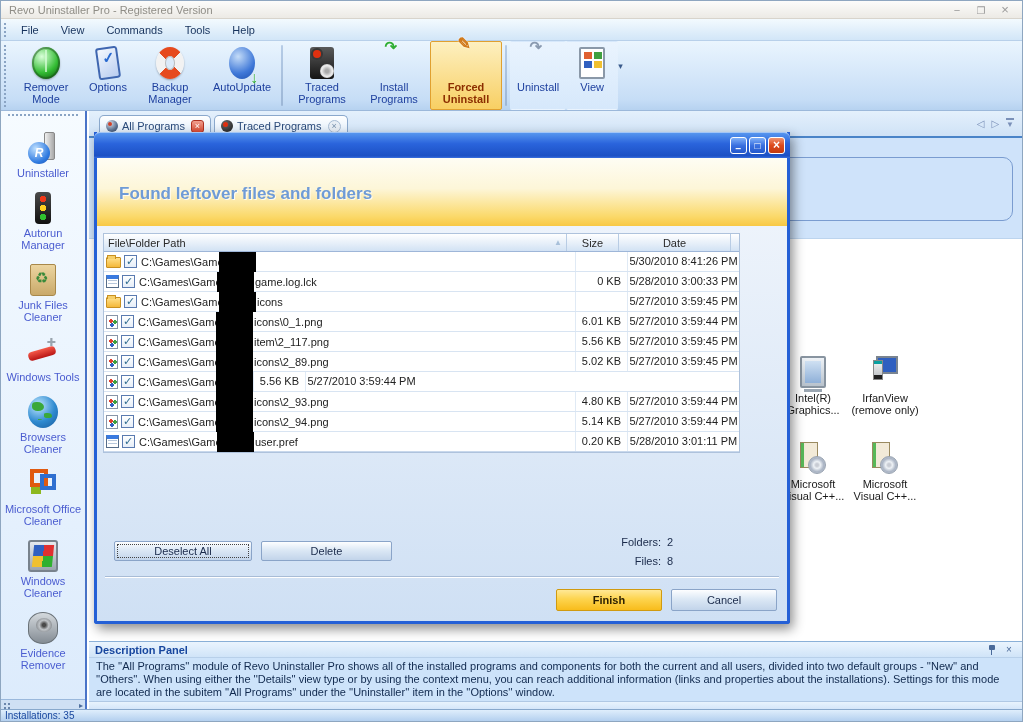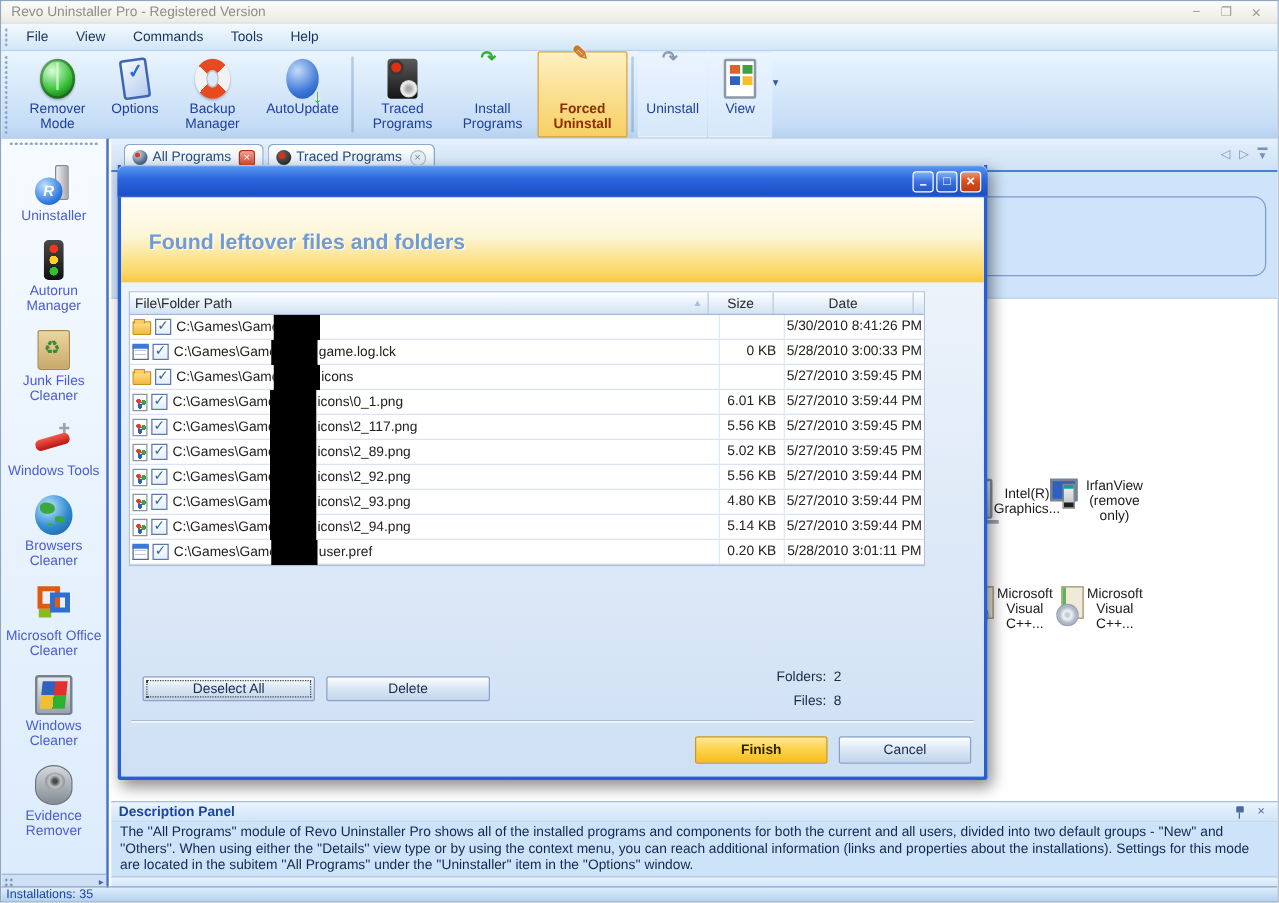--- a/index.html
+++ b/index.html
@@ -100,21 +100,21 @@
   .nav-btn{color:#7a90b8;font-size:10px;line-height:10px;}
   .tab-scroll-left-icon::after{content:"◁";}
   .tab-scroll-right-icon::after{content:"▷";}
   .tab-list-icon{border-top:2px solid #7a90b8;font-size:8px;}
   .tab-list-icon::after{content:"▼";}
 
   .content-body{position:absolute;left:0;top:27px;right:0;height:503px;background:#fff;overflow:hidden;}
   .right-panel{position:absolute;left:0;top:0;right:0;height:101px;background:#cfe3fa;border-bottom:1px solid #bcd4ee;}
   .rp-box{position:absolute;left:6px;right:9px;top:19px;height:64px;border:1px solid #7a9cd0;border-radius:10px;}
   .icons-grid{position:absolute;left:688px;top:218px;display:grid;grid-template-columns:72px 72px;grid-auto-rows:86px;column-gap:0;}
-  .prog{display:flex;flex-direction:row;align-items:center;cursor:default;}
+  .prog{display:flex;flex-direction:column;align-items:center;cursor:default;}
   .prog .icn{height:32px;display:flex;align-items:center;justify-content:center;}
   .prog-label{margin-top:4px;text-align:center;line-height:12px;color:#1a1a1a;font-size:11px;}
   .intel-graphics-icon{width:26px;height:20px;background:linear-gradient(#eef2f6,#b8c2cc);border:2px solid #8894a0;border-radius:2px;}
   .intel-graphics-icon::before{content:"";position:absolute;inset:3px;background:linear-gradient(#cfe0f2,#8fb0d8);}
   .intel-graphics-icon::after{content:"";position:absolute;left:2px;bottom:-6px;width:18px;height:3px;background:#9aa6b2;}
   .irfanview-icon{width:26px;height:26px;}
   .irfanview-icon::before{content:"";position:absolute;right:0;top:0;width:18px;height:14px;background:#2f5fc0;border:2px solid #7a8490;}
   .irfanview-icon::after{content:"";position:absolute;left:1px;top:4px;width:8px;height:18px;background:linear-gradient(#f4f4f4,#b8bcc0);border:1px solid #888;box-shadow:inset 0 3px 0 #0aa0a0,inset 0 -4px 0 #202020;}
   .msvc-icon{width:26px;height:26px;}
   .msvc-icon::before{content:"";position:absolute;left:0;top:0;width:16px;height:24px;background:linear-gradient(90deg,#58b858 3px,#f2ead8 3px);border:1px solid #9a8a60;}
@@ -445,41 +445,40 @@
             <span class="sfx">icons\0_1.png</span>
             <span class="csize">6.01 KB</span>
             <span class="cdate">5/27/2010 3:59:44 PM</span>
           </div>
 
           <div class="row">
             <span class="ficn icn image-file-icon"></span>
             <span class="cb">✓</span>
             <span class="pfx">C:\Games\Game</span>
             <span class="redact"></span>
-            <span class="sfx">icons\2_117.png</span>
+            <span class="sfx">item\2_117.png</span>
             <span class="csize">5.56 KB</span>
             <span class="cdate">5/27/2010 3:59:45 PM</span>
           </div>
 
           <div class="row">
             <span class="ficn icn image-file-icon"></span>
             <span class="cb">✓</span>
             <span class="pfx">C:\Games\Game</span>
             <span class="redact"></span>
             <span class="sfx">icons\2_89.png</span>
             <span class="csize">5.02 KB</span>
             <span class="cdate">5/27/2010 3:59:45 PM</span>
           </div>
 
           <div class="row">
             <span class="ficn icn image-file-icon"></span>
             <span class="cb">✓</span>
             <span class="pfx">C:\Games\Game</span>
             <span class="redact"></span>
-            <span class="sfx">icons\2_92.png</span>
             <span class="csize">5.56 KB</span>
             <span class="cdate">5/27/2010 3:59:44 PM</span>
           </div>
 
           <div class="row">
             <span class="ficn icn image-file-icon"></span>
             <span class="cb">✓</span>
             <span class="pfx">C:\Games\Game</span>
             <span class="redact"></span>
             <span class="sfx">icons\2_93.png</span>

